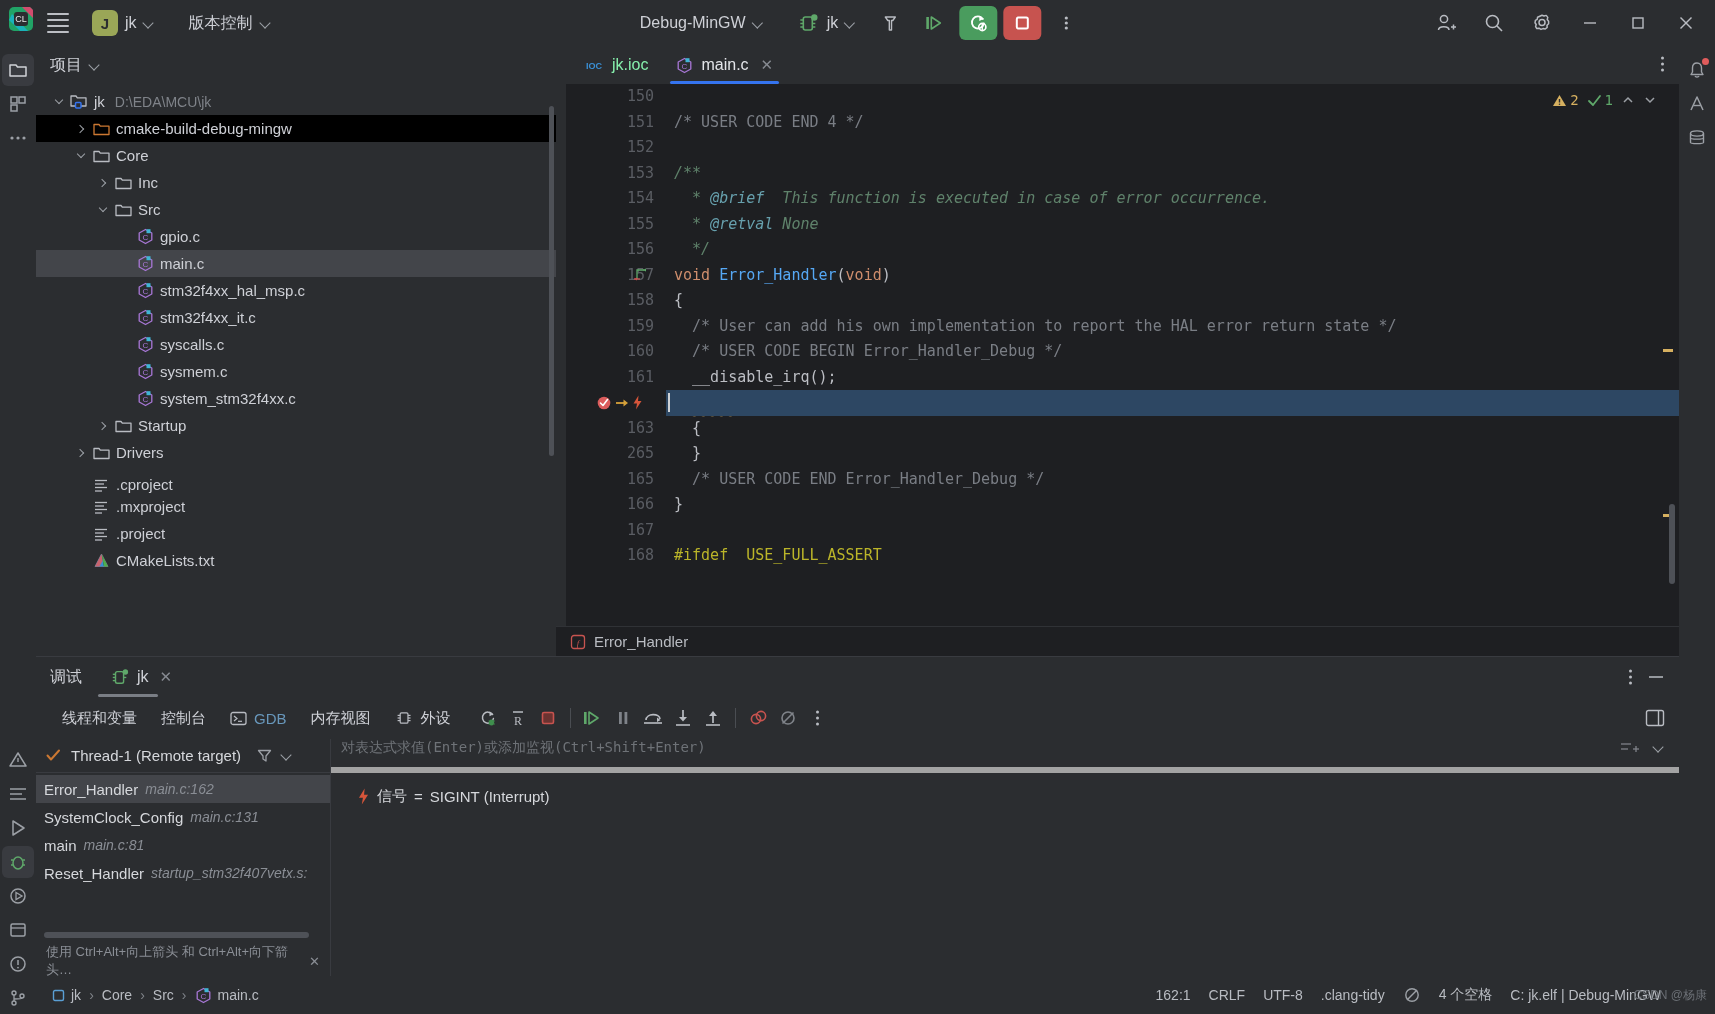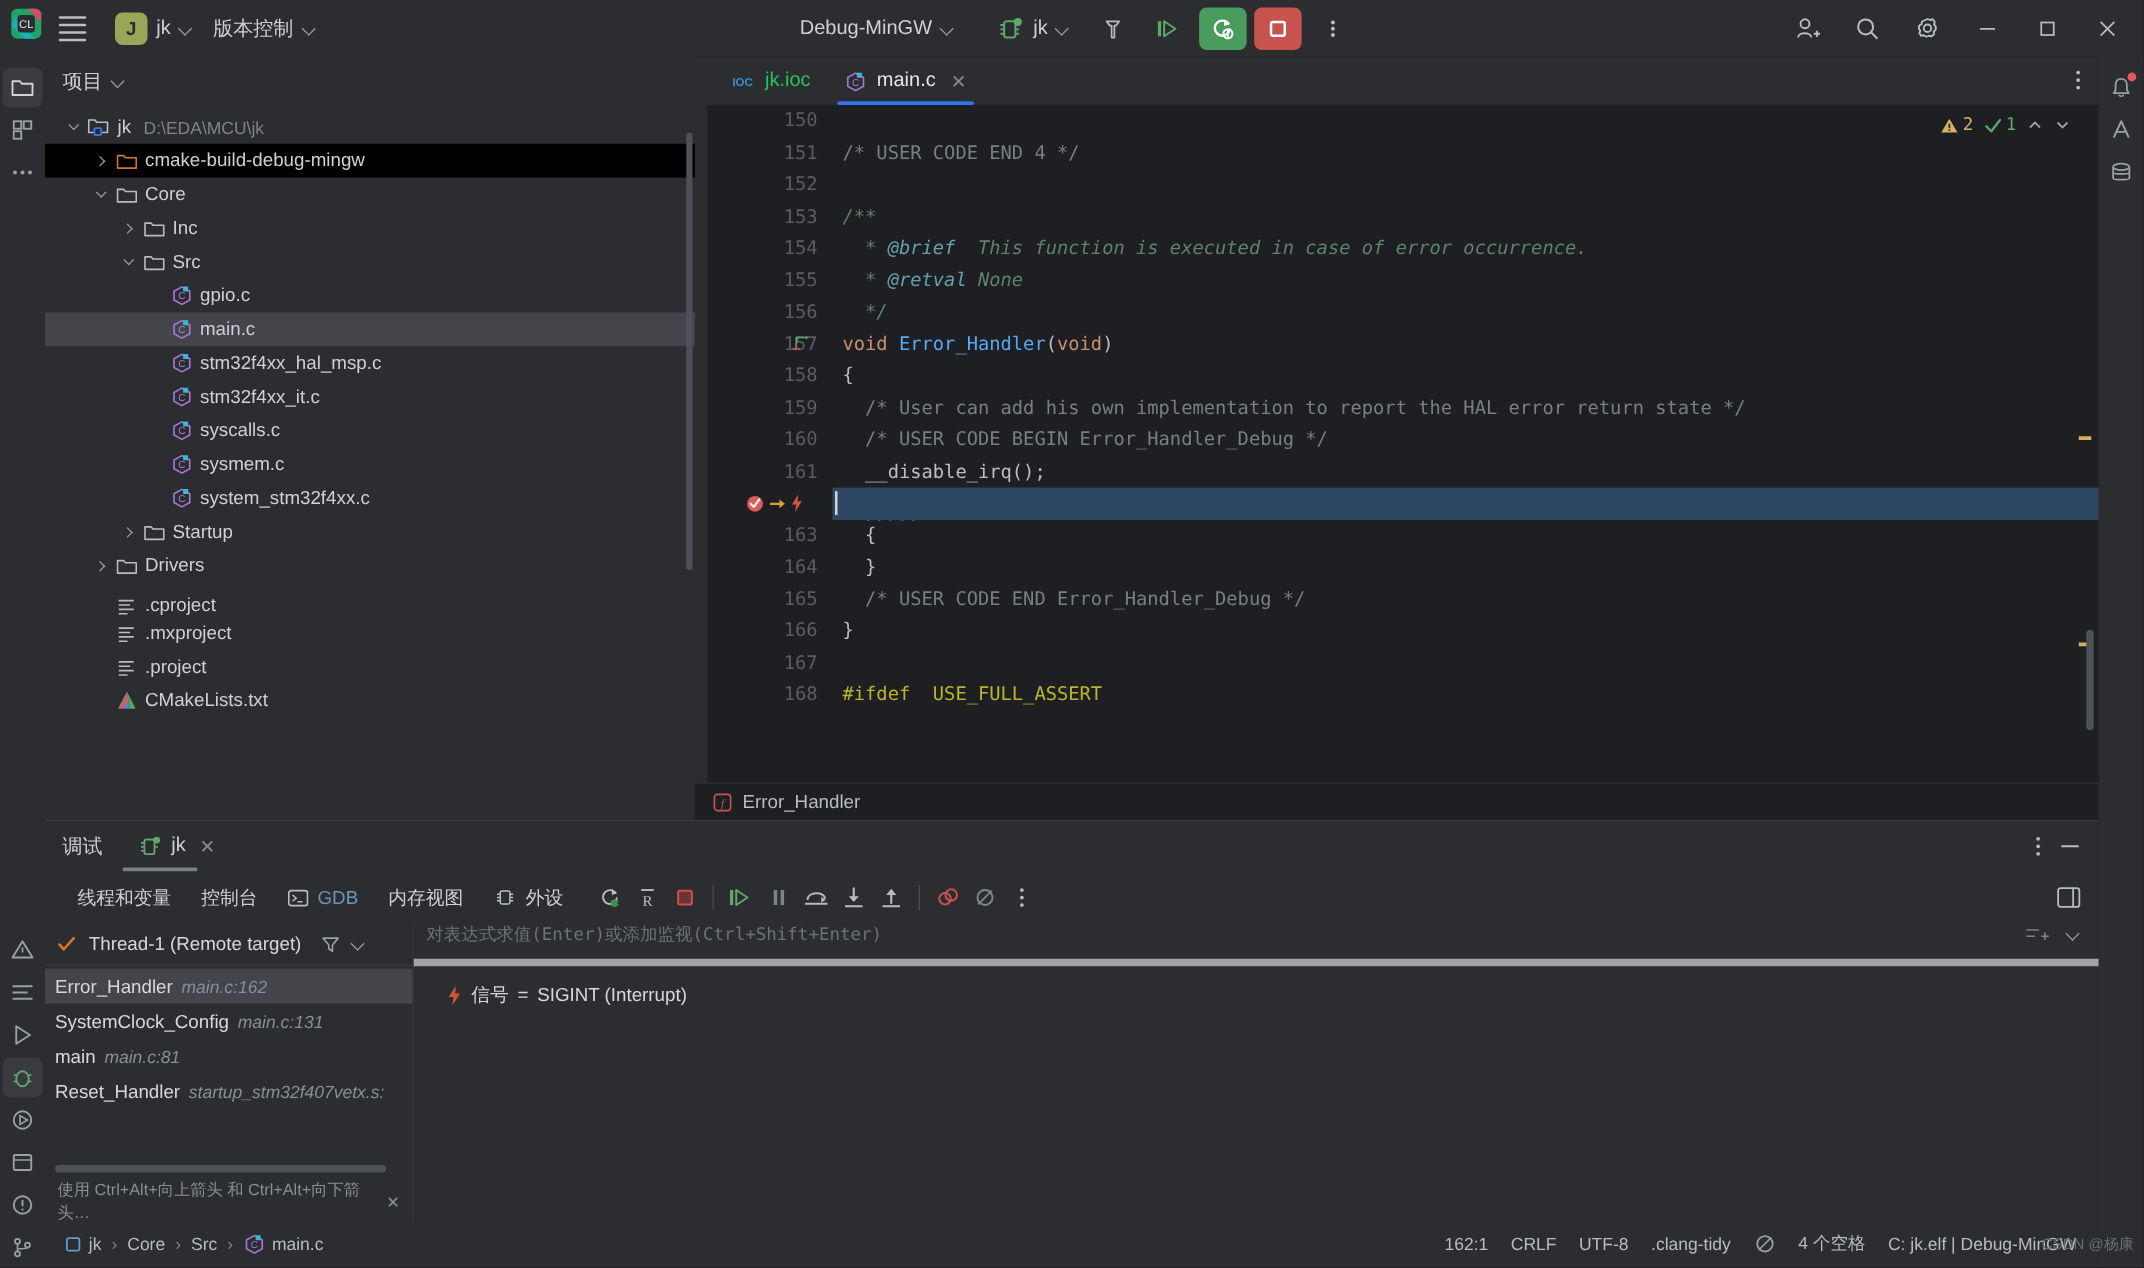--- a/index.html
+++ b/index.html
@@ -32,21 +32,21 @@
     width:26px;height:26px;border-radius:6px;background:#9aa657;color:#2b2d30;
     display:flex;align-items:center;justify-content:center;font-size:15px;font-weight:600;
   }
   .proj-name { font-size:16px; color:#ced0d6; }
   .chev { display:inline-block; width:11px; height:11px; position:relative; }
   .chev::after {
     content:''; position:absolute; left:0; top:1px; width:7px;height:7px;
     border-right:1.6px solid #9ca0a6; border-bottom:1.6px solid #9ca0a6;
     transform: rotate(45deg);
   }
-  .vcs-chip { display:flex; align-items:center; gap:8px; padding:4px 8px; border-radius:6px; cursor:pointer;}
+  .vcs-chip { display:flex; align-items:center; gap:8px; margin-left:18px; padding:4px 8px; border-radius:6px; cursor:pointer;}
   .vcs-chip span { font-size:16px; color:#ced0d6; }
 
   .tb-center {
     position:absolute; left:50%; transform:translateX(-50%);
     display:flex; align-items:center; gap:4px;
   }
   .cfg-chip { display:flex; align-items:center; gap:8px; padding:5px 10px; border-radius:6px; cursor:pointer;}
   .cfg-chip .label { font-size:16px; color:#ced0d6; }
   .run-chip { display:flex; align-items:center; gap:7px; padding:5px 9px; border-radius:6px; cursor:pointer; margin-left:10px;}
   .run-chip .label { font-size:16px; color:#ced0d6;}
@@ -86,21 +86,21 @@
   .tarrow { width:18px; display:flex; align-items:center; justify-content:center; flex:0 0 18px; }
   .tarrow i { display:block; width:6px;height:6px; border-right:1.6px solid #9ca0a6;border-bottom:1.6px solid #9ca0a6; transform:rotate(-45deg); margin-left:-2px;}
   .tarrow.down i { transform:rotate(45deg); margin-top:-3px; margin-left:0;}
   .ticon { width:22px; display:flex; align-items:center; justify-content:center; flex:0 0 22px; margin-right:4px;}
   .tpath { color:#7f8389; margin-left:10px; font-size:14px; }
   .projsb { position:absolute; right:2px; top:60px; width:5px; height:350px; background:#4e5157; border-radius:3px;}
 
   
   .editor { flex:1; display:flex; flex-direction:column; background:#1e1f22; min-width:0; position:relative;}
   .tabbar { height:38px; background:#2b2d30; display:flex; align-items:center; padding-left:14px; position:relative;}
-  .etab { height:38px; display:flex; align-items:center; gap:8px; padding:0 14px; font-size:16px; color:#22c55e; cursor:pointer; position:relative;}
+  .etab { height:38px; display:flex; align-items:center; gap:8px; padding:0 14px; font-size:16px; color:#86efac; cursor:pointer; position:relative;}
   .etab.active { color:#e3e5e9; }
   .etab.active::after { content:''; position:absolute; bottom:0; left:8px; right:8px; height:3px; background:#3574f0; border-radius:2px;}
   .etab .x { color:#868a91; font-size:15px; margin-left:4px;}
   .tab-more { position:absolute; right:14px; top:9px; cursor:pointer;}
 
   .codearea { flex:1; display:flex; position:relative; overflow:hidden; font-family:"DejaVu Sans Mono", monospace; font-size:15px;}
   .gutter-strip { width:10px; background:#2b2d30; }
   .gutter { width:100px; background:#1e1f22; position:relative; flex:0 0 100px; }
   .code { flex:1; position:relative; padding-left:8px; }
   .cline { height:25.5px; line-height:25.5px; white-space:pre; }
@@ -653,21 +653,21 @@
                     <svg width="14" height="14" viewBox="0 0 14 14">
                       <line x1="1" y1="7" x2="11" y2="7" stroke="#d6a13a" stroke-width="1.8"></line>
                       <path d="M8.5 3.5 L13 7 L8.5 10.5 Z" fill="#d6a13a"></path>
                     </svg>
                     <svg width="11" height="15" viewBox="0 0 11 15">
                       <path d="M6.5 0.5 L1.5 8.5 L5 8.5 L4 14.5 L9.5 6 L6 6 Z" fill="#d6553a"></path>
                     </svg>
                   </span>
                 </div>
                 <div class="gline">163</div>
-                <div class="gline">164</div>
+                <div class="gline">265</div>
                 <div class="gline">165</div>
                 <div class="gline">166</div>
                 <div class="gline">167</div>
                 <div class="gline">168</div>
               </div>
             <div class="code" id="code">
                 <div class="hl-line" style="top: 306px;"></div>
                 <div class="cline"></div>
                 <div class="cline"><span class="c-cmt">/* USER CODE END 4 */</span></div>
                 <div class="cline"></div>

